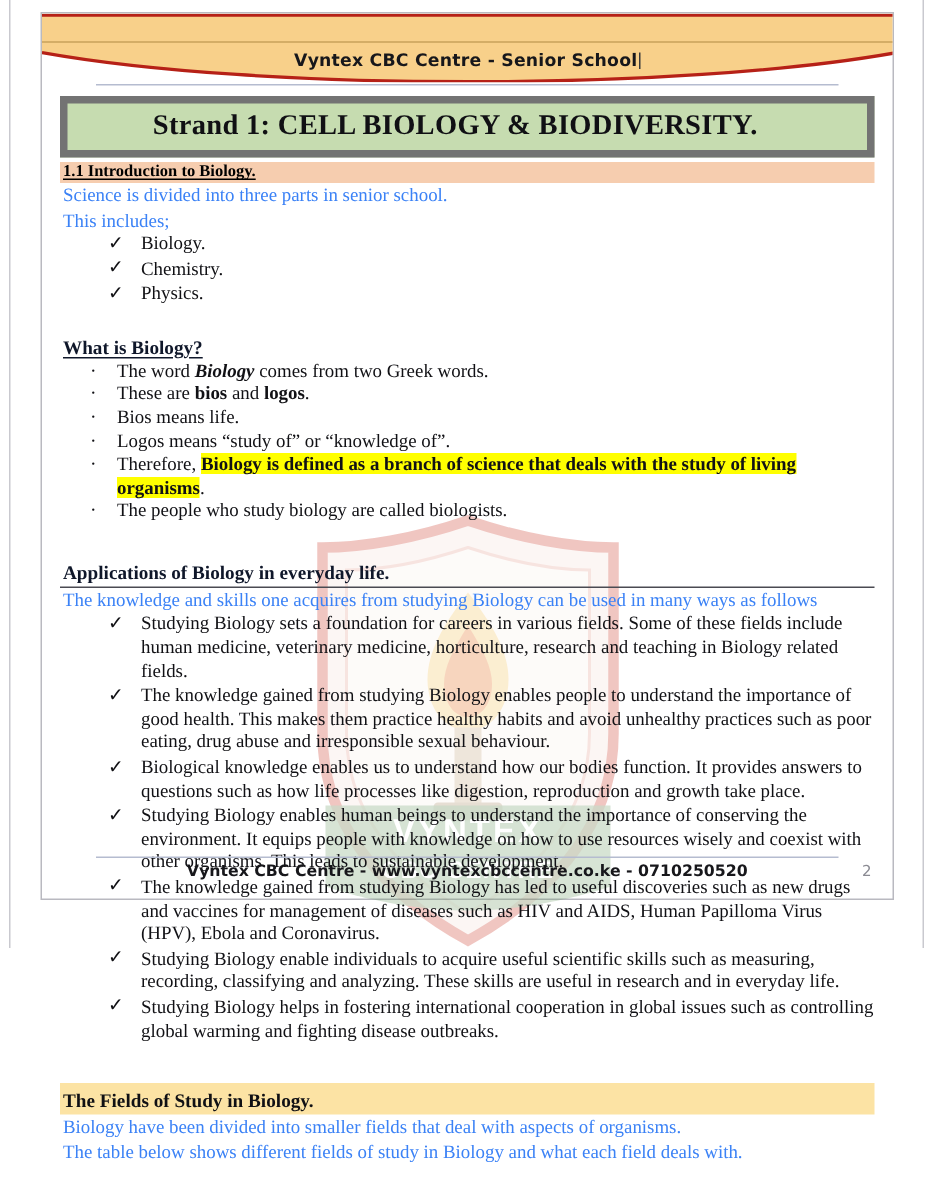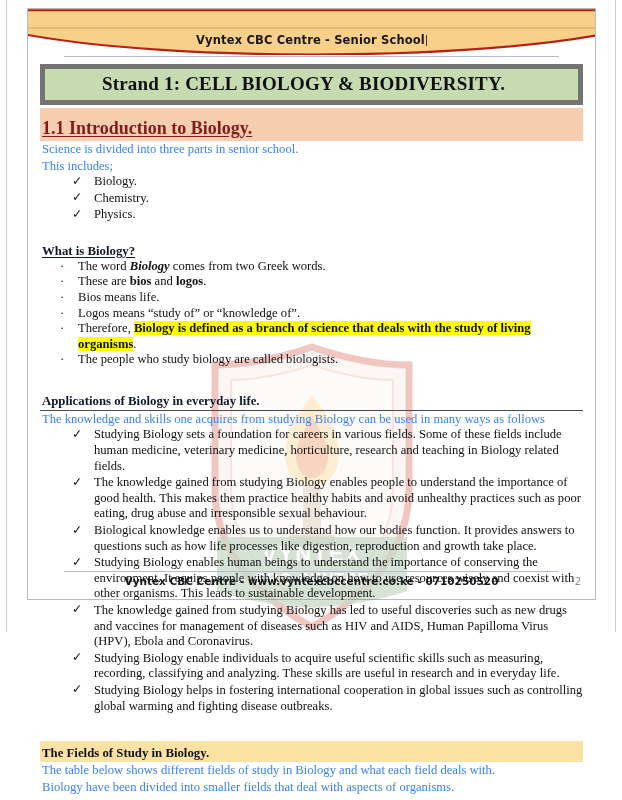--- a/index.html
+++ b/index.html
@@ -122,23 +122,23 @@
     font-size: 19px;
     color: #101014;
     padding: 4px 16px 5px 0;
     letter-spacing: 0.2px;
     margin: 3px 0 0 0;
   }
 
   .subsection-bar {
     background: #f6cdaf;
     font-weight: bold;
-    font-size: 18px;
-    color: #7f1d1d;
-    padding: 10px 0 2px 2px;
+    font-size: 11px;
+    color: #000000;
+    padding: 0 0 2px 2px;
     margin-top: 3px;
   }
   .subsection-bar .u {
     text-decoration: underline;
     text-underline-offset: 2px;
   }
 
   p.body {
     font-size: 12.6px;
     line-height: 15.5px;
@@ -338,22 +338,22 @@
         <li><span class="mk">✓</span><span>Biological knowledge enables us to understand how our bodies function. It provides answers to questions such as how life processes like digestion, reproduction and growth take place.</span></li>
         <li><span class="mk">✓</span><span>Studying Biology enables human beings to understand the importance of conserving the environment. It equips people with knowledge on how to use resources wisely and coexist with other organisms. This leads to sustainable development.</span></li>
         <li><span class="mk">✓</span><span>The knowledge gained from studying Biology has led to useful discoveries such as new drugs and vaccines for management of diseases such as HIV and AIDS, Human Papilloma Virus (HPV), Ebola and Coronavirus.</span></li>
         <li><span class="mk">✓</span><span>Studying Biology enable individuals to acquire useful scientific skills such as measuring, recording, classifying and analyzing. These skills are useful in research and in everyday life.</span></li>
         <li><span class="mk">✓</span><span>Studying Biology helps in fostering international cooperation in global issues such as controlling global warming and fighting disease outbreaks.</span></li>
       </ul>
 
       <div class="sp-26"></div>
 
       <div class="hl-gold-bar">The Fields of Study in Biology.</div>
+      <p class="body">Biology have been divided into smaller fields that deal with aspects of organisms.</p>
       <p class="body">The table below shows different fields of study in Biology and what each field deals with.</p>
-      <p class="body">Biology have been divided into smaller fields that deal with aspects of organisms.</p>
 
     </div>
 
     <div id="footer-rule"></div>
     <div id="footer">
       <div id="footer-text">Vyntex CBC Centre - www.vyntexcbccentre.co.ke - 0710250520</div>
       <div id="footer-page">2</div>
     </div>
 
   </div>

